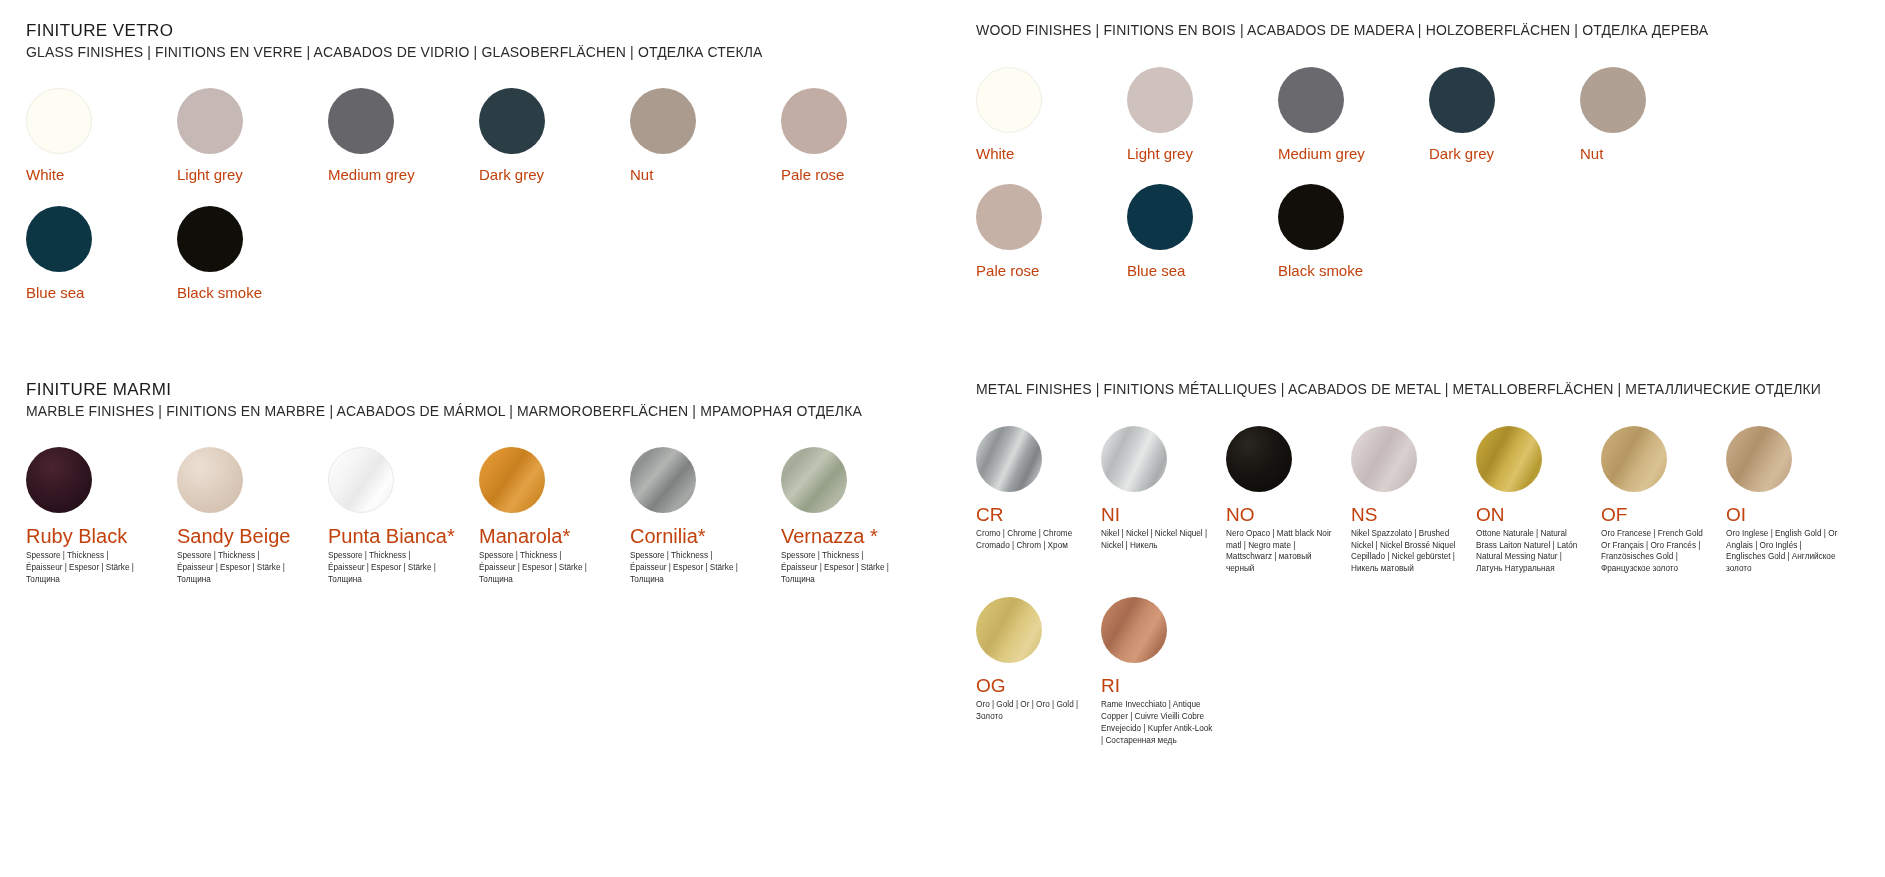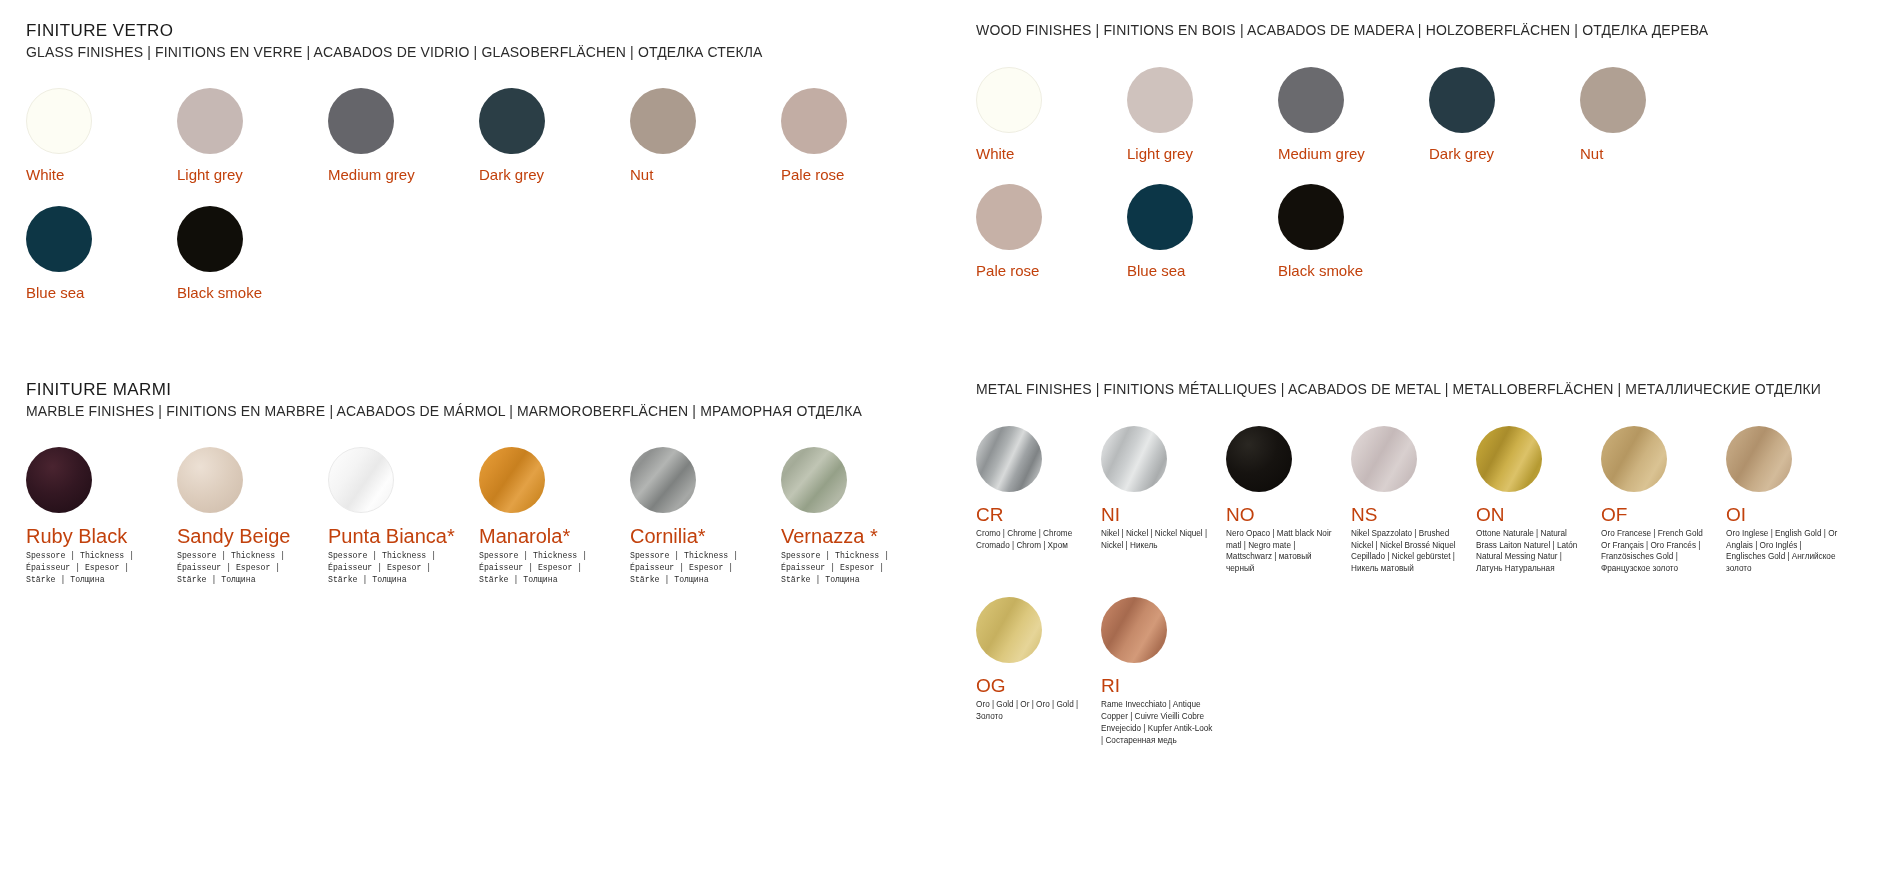--- a/index.html
+++ b/index.html
@@ -79,21 +79,21 @@
     margin-bottom: 2px;
   }
   .sublabel {
     font-size: 8.2px;
     color: #2b2b2b;
     line-height: 1.45;
     margin-top: 2px;
     max-width: 128px;
   }
   .marble-swatch .label { font-size: 20px; }
-  .marble-swatch .sublabel { max-width: 110px; font-family: Liberation Mono, monospace; }
+  .marble-swatch .sublabel { max-width: 110px; }
 
   .metals-grid .swatch { width: 125px; }
   .metals-grid .sublabel { max-width: 112px; }
 
   .mid-gap { height: 58px; }
 
   
   .tex-chrome {
     background:
       linear-gradient(115deg,

